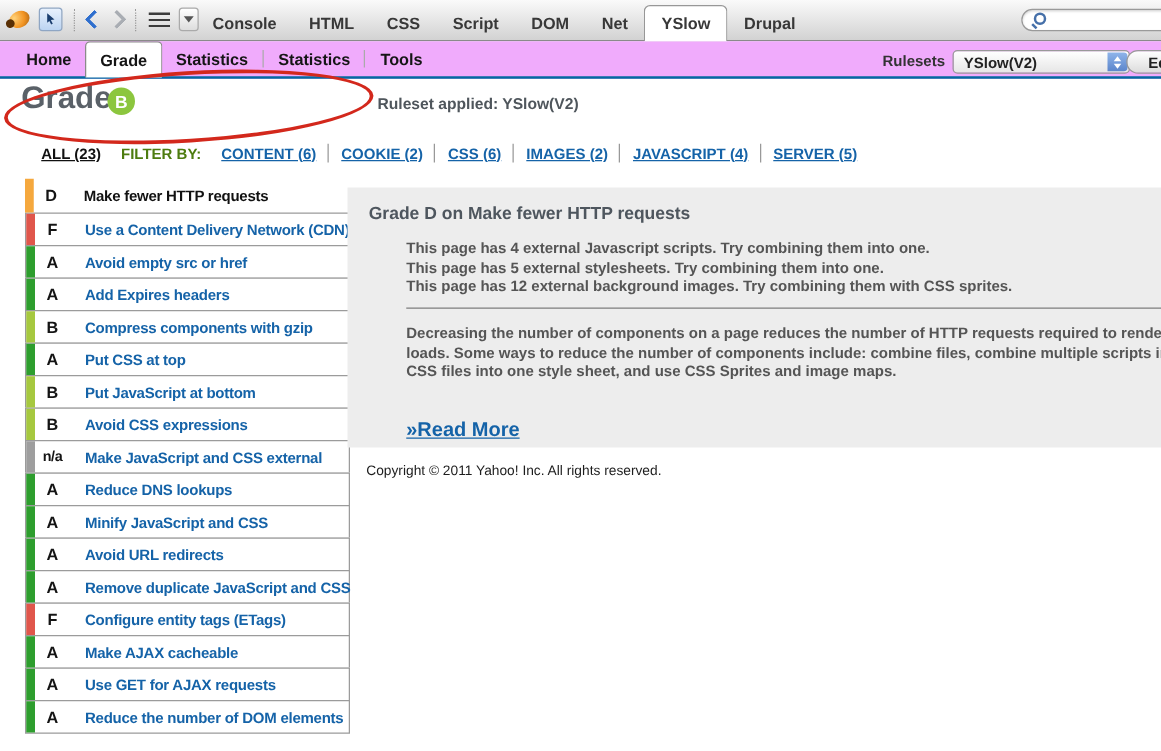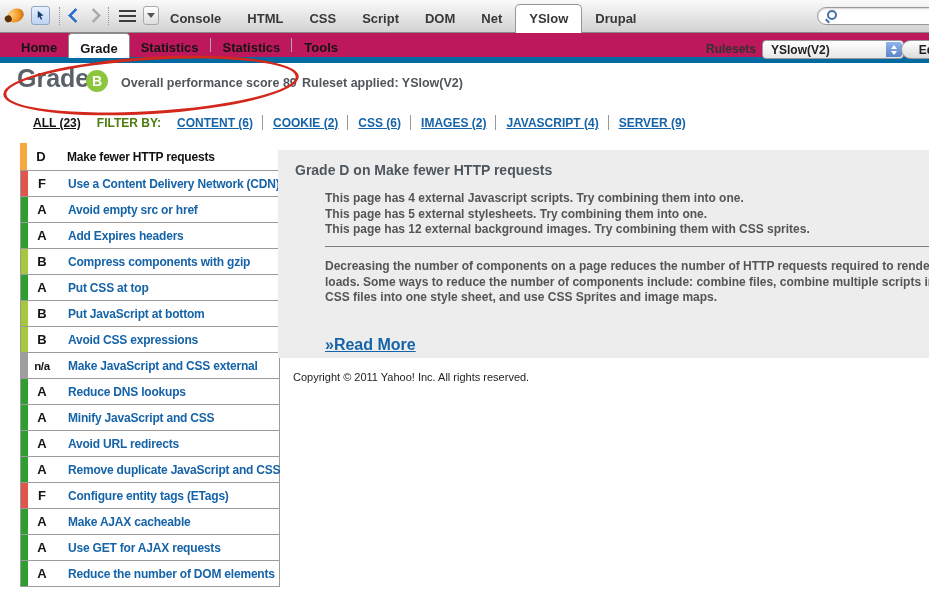--- a/index.html
+++ b/index.html
@@ -36,22 +36,22 @@
      border-radius:10px;background:#fff;box-shadow:inset 0 1px 2px rgba(0,0,0,.18);
      display:flex;align-items:center;padding-left:7px;box-sizing:border-box;}
   .search-icon{position:relative;width:12px;height:12px;flex:0 0 auto;}
   .search-icon::before{content:"";position:absolute;right:0;top:0;width:6px;height:6px;
      border:2px solid #4670a9;border-radius:50%;}
   .search-icon::after{content:"";position:absolute;left:0;bottom:0;width:5px;height:2px;
      background:#4670a9;transform:rotate(45deg);}
   .search-input{border:none;outline:none;background:transparent;flex:1;height:14px;font-size:11px;}
 
   
-  .nav-row{position:absolute;left:0;top:33px;width:100%;height:30px;background:#be185d;
-     border-bottom:6px solid #0369a1;display:flex;align-items:stretch;box-sizing:border-box;padding-left:10px;}
+  .nav-row{position:absolute;left:0;top:33px;width:100%;height:30px;background:#f0abfc;
+     border-bottom:2px solid #0369a1;display:flex;align-items:stretch;box-sizing:border-box;padding-left:10px;}
   .nav-item{font-size:13px;font-weight:bold;color:#151515;line-height:29px;padding:0 11px;cursor:default;}
   .nav-item.active{border:1px solid #8a8a8a;border-bottom:none;border-radius:4px 4px 0 0;
      background:#fff;margin-bottom:-1px;z-index:2;}
   .nav-sep{width:1px;border-left:1px solid #aaa;height:14px;align-self:center;}
   .rulesets-label{position:absolute;left:706px;top:42px;font-size:12px;font-weight:bold;color:#333;}
   .ruleset-select{position:absolute;left:762px;top:40px;width:142px;height:19px;border:1px solid #999;
      border-radius:4px;background:linear-gradient(#fff,#e6e6e6);box-sizing:border-box;
      display:flex;align-items:center;font-size:12px;font-weight:bold;color:#222;padding-left:8px;}
   .select-stepper{position:absolute;right:1px;top:1px;bottom:1px;width:16px;border-radius:0 3px 3px 0;
      background:linear-gradient(#8fb4ea,#5c86cb);display:flex;flex-direction:column;
@@ -165,39 +165,38 @@
     <span>YSlow(V2)</span>
     <span class="select-stepper">
       <span class="tri-up"></span>
       <span class="tri-down"></span>
     </span>
   </div>
   <div class="edit-btn">Edit</div>
 
   <div class="grade-title">Grade</div>
   <div class="grade-badge">B</div>
-  <div class="hdr-text score-text">Overall performance score 89</div>
   <div class="hdr-text ruleset-applied">Ruleset applied: YSlow(V2)</div>
   <div class="annotation-ellipse"></div>
 
   <div class="filter-row">
     <span class="filter-all">ALL (23)</span>
     <span class="filter-by">FILTER BY:</span>
     <span style="display:flex;align-items:center;">
         <span class="filter-link">CONTENT (6)</span>
         <span class="filter-sep"></span>
         <span class="filter-link">COOKIE (2)</span>
         <span class="filter-sep"></span>
         <span class="filter-link">CSS (6)</span>
         <span class="filter-sep"></span>
         <span class="filter-link">IMAGES (2)</span>
         <span class="filter-sep"></span>
         <span class="filter-link">JAVASCRIPT (4)</span>
         <span class="filter-sep"></span>
-        <span class="filter-link">SERVER (9)</span>
+        <span class="filter-link">SERVER (5)</span>
       </span>
   </div>
 
   <div class="rules-list">
       <div class="rule-row selected">
         <span class="rule-bar" style="background: rgb(245, 168, 61);"></span>
         <span class="rule-grade">D</span>
         <span class="rule-label">Make fewer HTTP requests</span>
       </div>
       <div class="rule-row">

